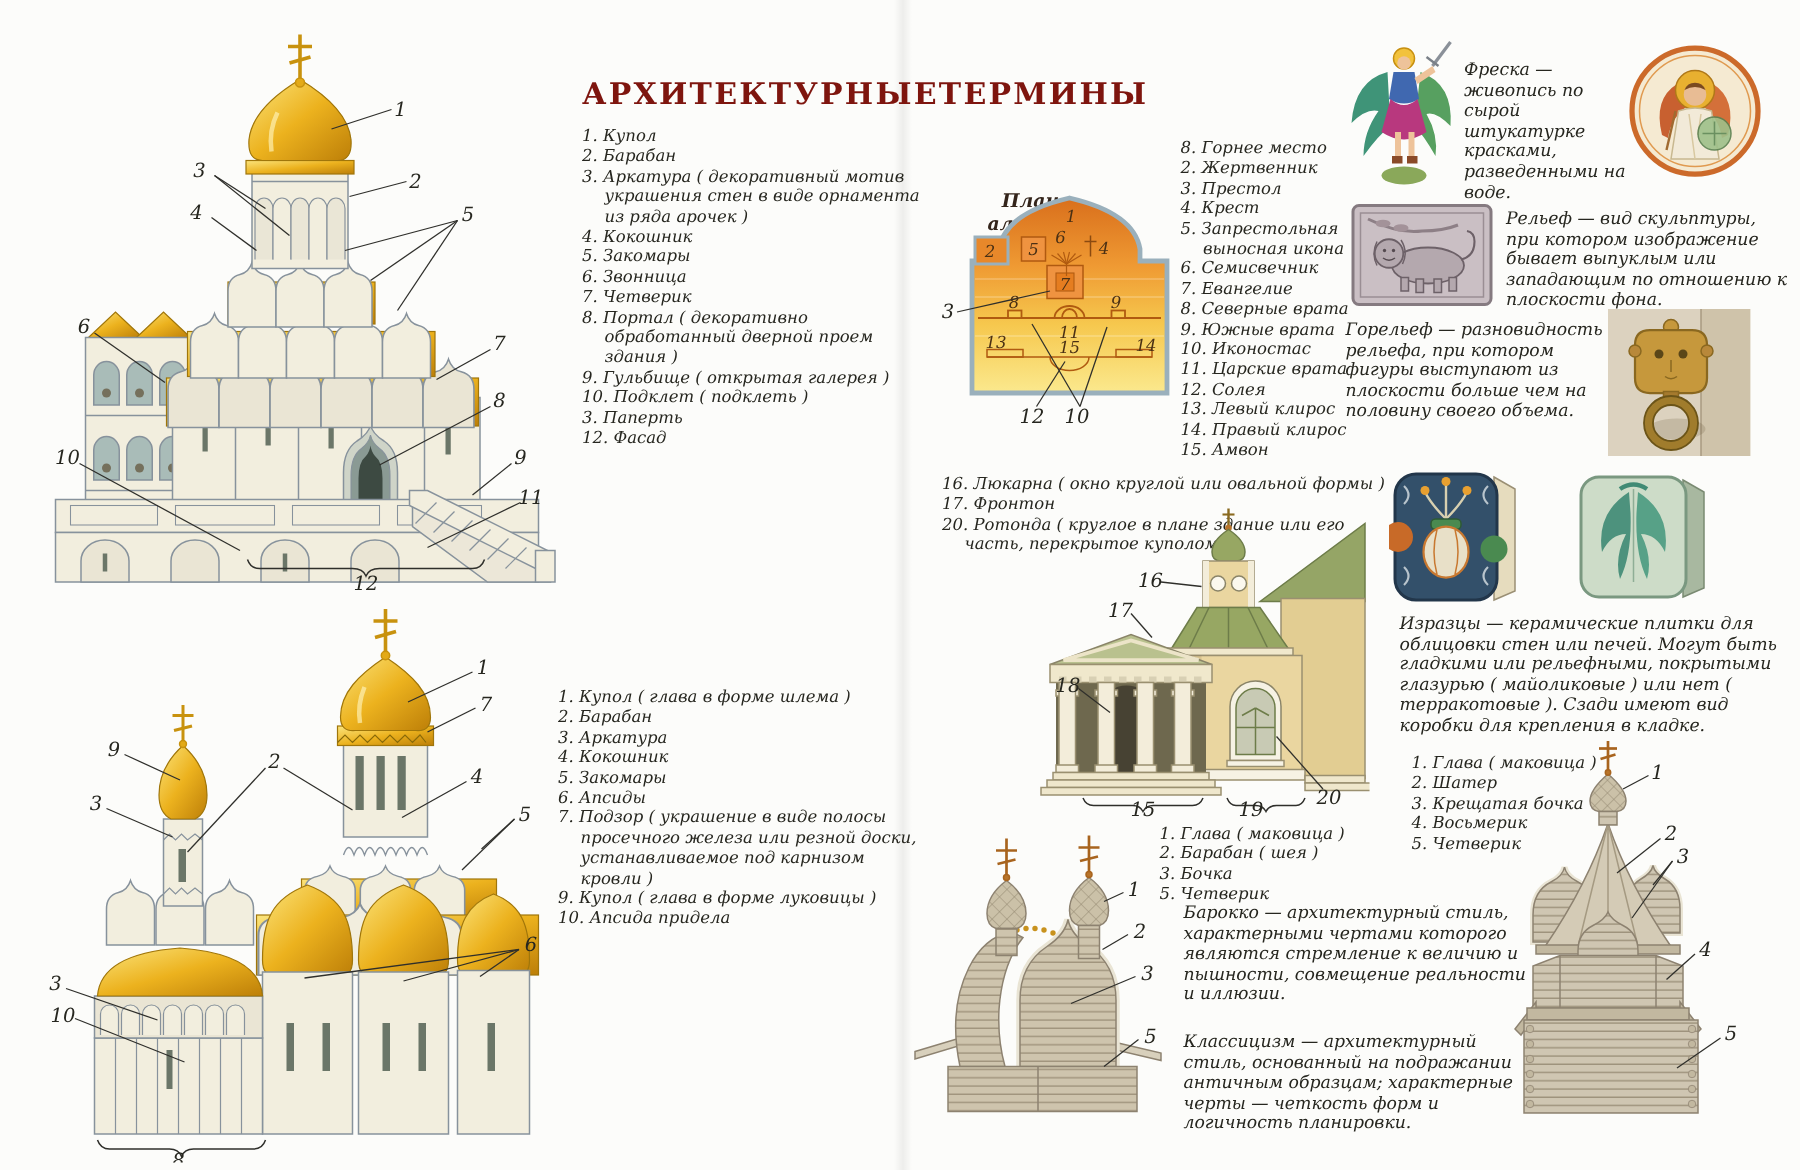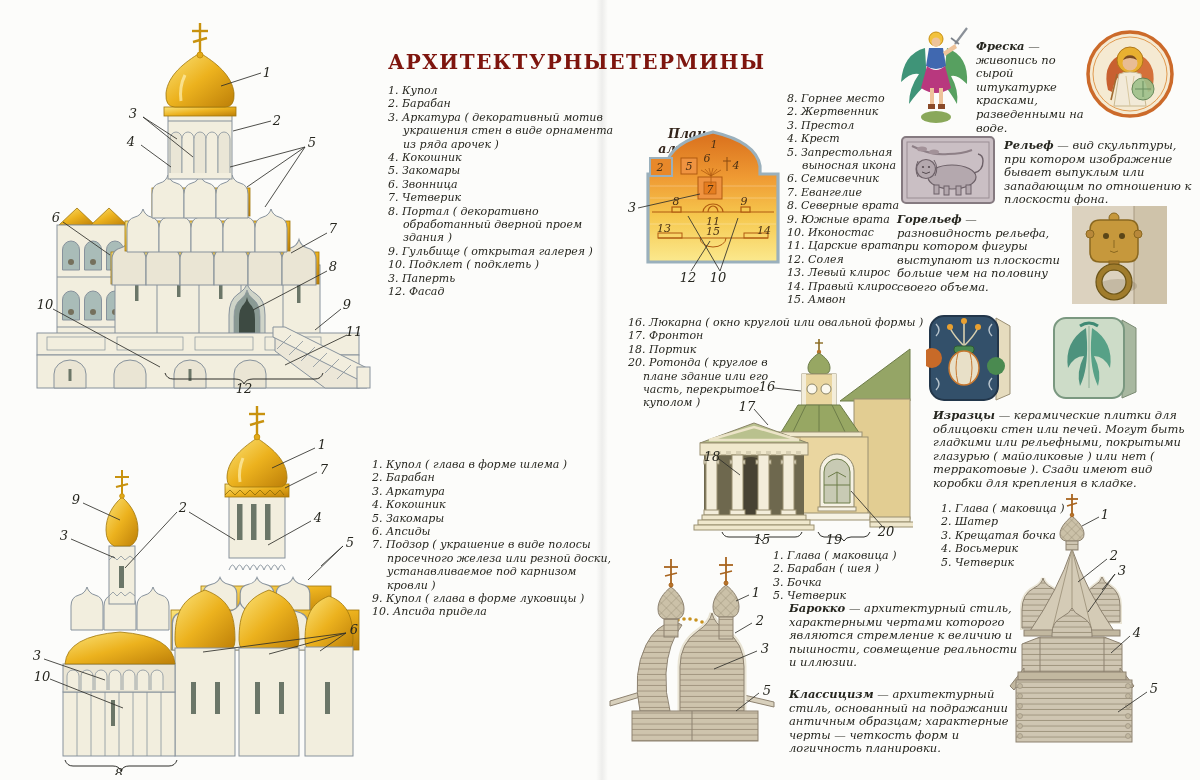--- a/index.html
+++ b/index.html
@@ -4,21 +4,21 @@
 <style>
   html,body{margin:0;padding:0;background:#e8e8e4;}
   #page{position:relative;width:1200px;height:780px;background:#fcfcfa;overflow:hidden;
         font-family:"DejaVu Serif",serif;color:#26261f;}
   .abs{position:absolute;}
   .title-row{display:flex;justify-content:space-between;font-weight:bold;font-size:20px;
              letter-spacing:1.5px;color:#7e150e;font-family:"DejaVu Serif",serif;}
   .list{font-style:italic;font-size:11px;line-height:13.4px;}
   .list .li{padding-left:15px;text-indent:-15px;}
   .para{font-style:italic;font-size:11.5px;line-height:13.6px;}
-  .para .term{font-weight:bold;}
+  .para .term{font-weight:normal;}
   .plan-heading{font-weight:bold;font-style:italic;font-size:12.5px;line-height:15px;
                 text-align:center;color:#33241a;}
   [data-name="list-classical-parts"] .li:nth-child(4){max-width:148px;}
   [data-name="list-classical-parts"] .li:nth-child(5){max-width:100px;}
   
   .w{fill:#f2eede;stroke:#87929c;stroke-width:1;}
   .w2{fill:#eae5d4;stroke:#87929c;stroke-width:1;}
   .op{fill:#a9bcb8;stroke:#87929c;stroke-width:1;}
   .dk{fill:#6b7668;}
   .ln{stroke:#2f2f2b;stroke-width:.85;fill:none;}
@@ -549,21 +549,20 @@
     <line x1="39" y1="14" x2="39" y2="76" stroke="#8fae96" data-name="center-line"></line>
   </svg>
   <div class="abs para" data-name="term-izraztsy" style="left:933px;top:409px;width:262px;">
     <span class="term" data-name="term-word">Изразцы</span>
     <span data-name="term-body">— керамические плитки для облицовки стен или печей. Могут быть гладкими или рельефными, покрытыми глазурью ( майоликовые ) или нет ( терракотовые ). Сзади имеют вид коробки для крепления в кладке.</span>
   </div>
 
   <div class="abs list" data-name="list-classical-parts" style="left:628px;top:316px;width:300px;">
       <div class="li" data-name="list-item">16. Люкарна ( окно круглой или овальной формы )</div>
       <div class="li" data-name="list-item">17. Фронтон</div>
-      <div class="li" data-name="list-item">18. Портик</div>
       <div class="li" data-name="list-item">20. Ротонда ( круглое в плане здание или его часть, перекрытое куполом )</div>
     </div>
   <svg class="abs" data-name="classical-church-illustration" style="left:688px;top:333px;" width="225" height="212" viewBox="0 0 225 212">
 
     <polygon points="152,68 222,16 222,68" fill="#95a566" stroke="#6d7c49" data-name="wing-roof"></polygon>
     <rect x="166" y="66" width="56" height="120" fill="#e2cd92" stroke="#9a9070" data-name="wing-wall"></rect>
 
     <g data-name="rotunda">
       <line x1="131" y1="6" x2="131" y2="20" stroke="#8a6a20" stroke-width="1.6"></line>
       <line x1="127" y1="10" x2="135" y2="10" stroke="#8a6a20" stroke-width="1.4"></line>

